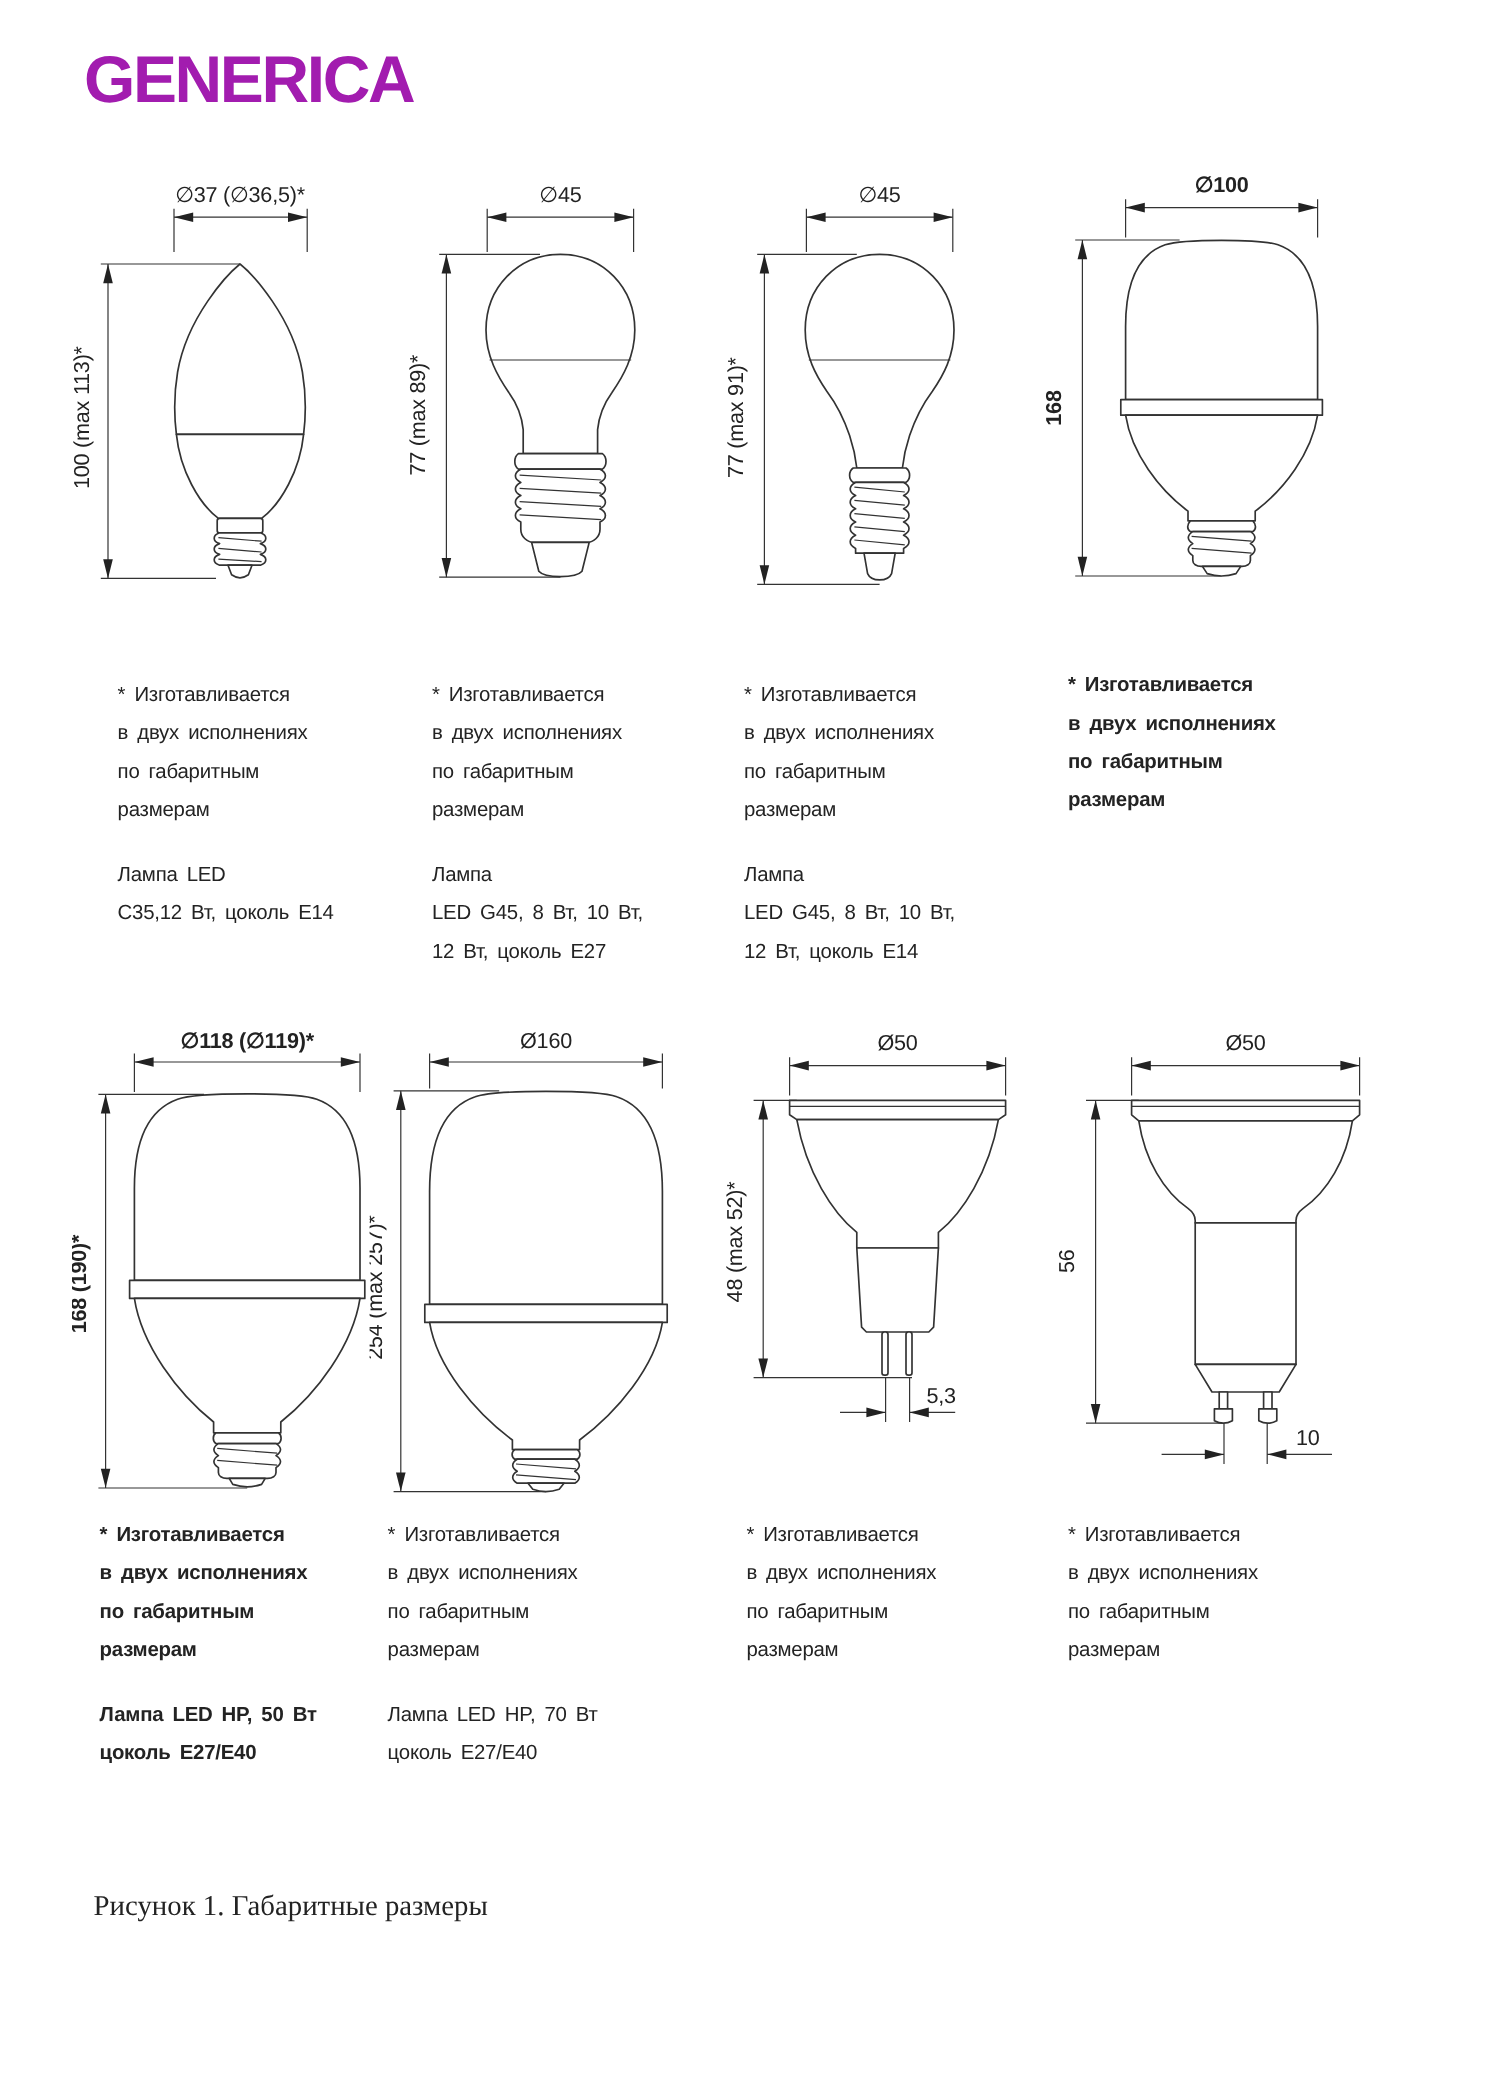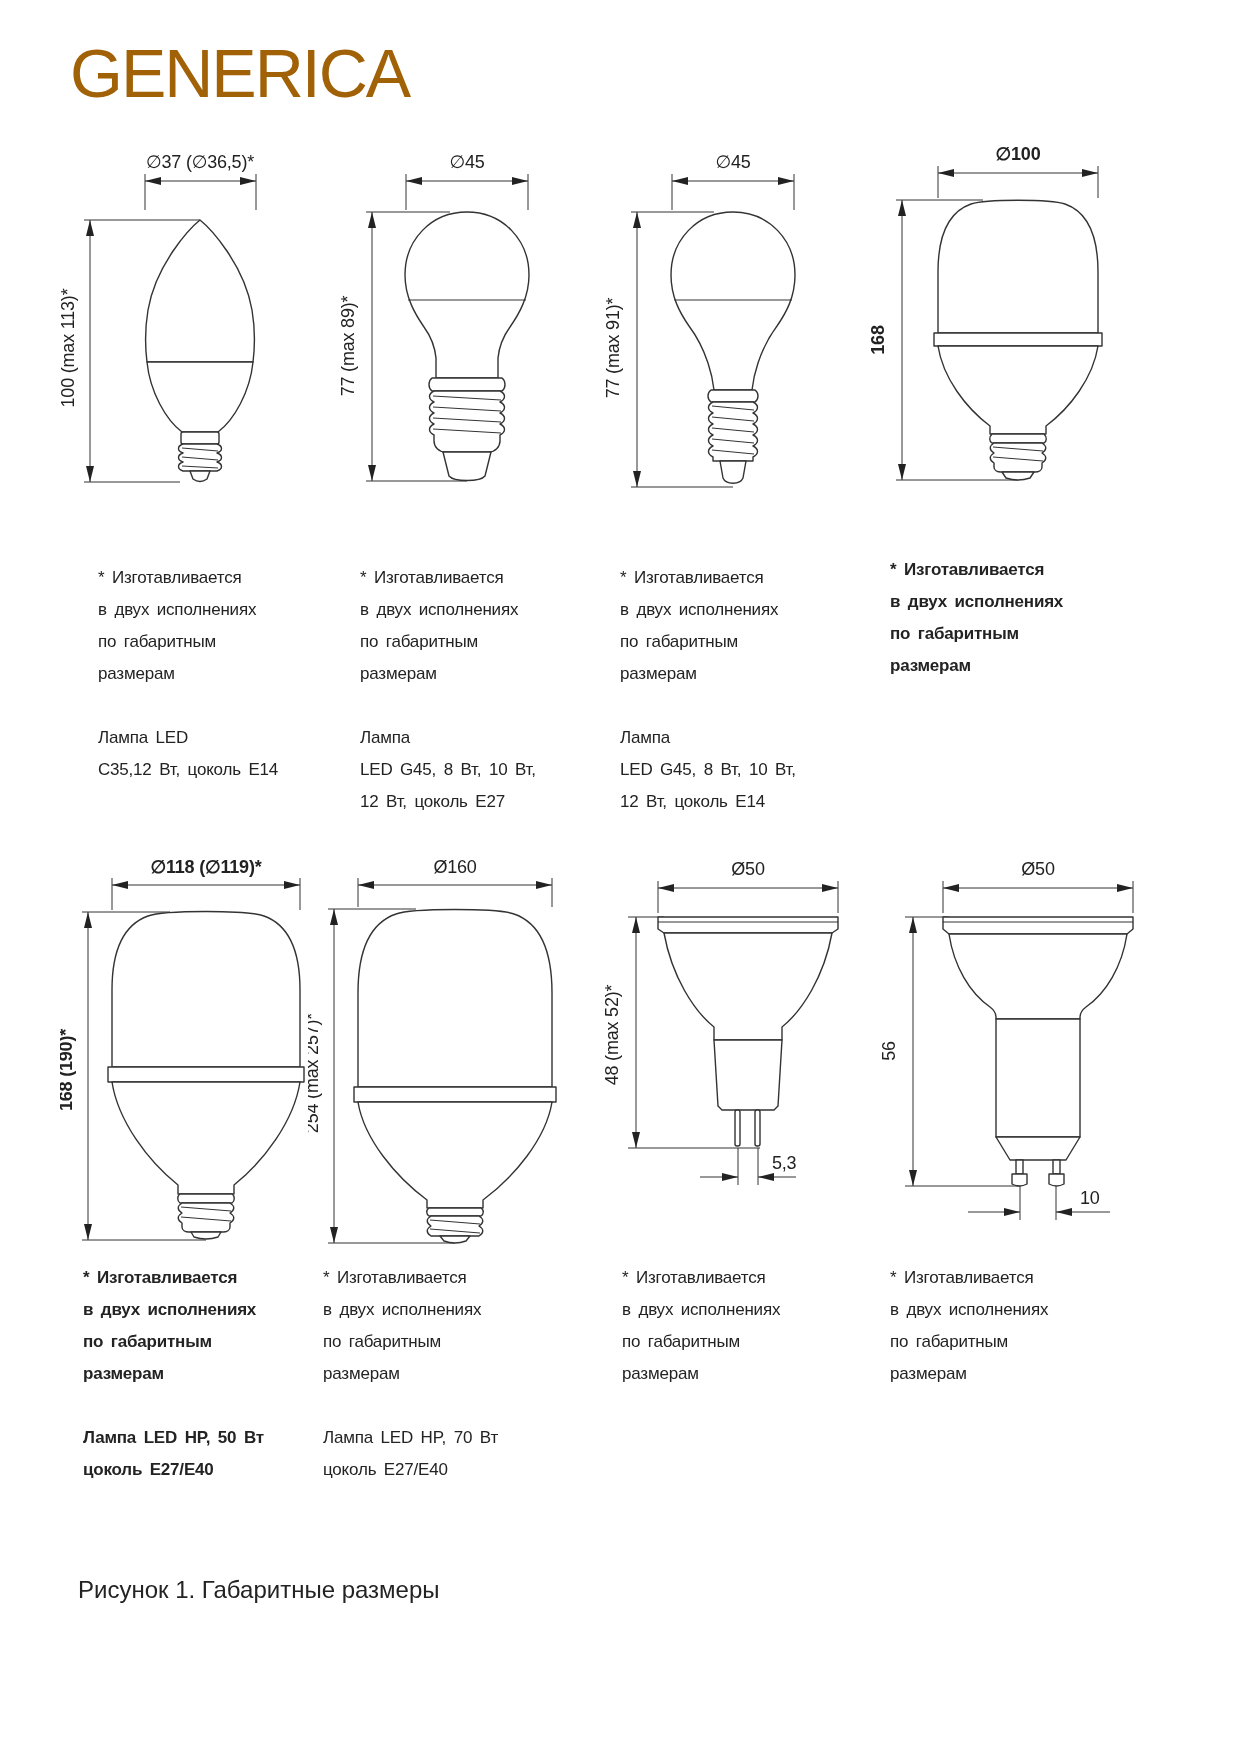--- a/index.html
+++ b/index.html
@@ -1,26 +1,26 @@
 <!DOCTYPE html>
 <html><head>
 <meta charset="utf-8">
 <style>
   html,body{margin:0;padding:0;background:#fff;}
   .page{position:relative;width:1240px;height:1750px;background:#fff;overflow:hidden;
         font-family:"Liberation Sans",sans-serif;color:#222;}
-  .logo{position:absolute;left:70px;top:34px;font-size:68px;font-weight:normal;
-        letter-spacing:-2px;color:#a16207;}
+  .logo{position:absolute;left:70px;top:34px;font-size:55px;font-weight:bold;
+        letter-spacing:-2px;color:#a21caf;}
   .card{position:absolute;}
   .note,.desc{white-space:pre-line;font-size:17px;line-height:32px;color:#232323;
         word-spacing:0.18em;letter-spacing:-0.2px;}
   .note-r1{margin-top:65px;}
   .note-r2{margin-top:13px;}
-  .desc{margin-top:32px;}
-  .caption{position:absolute;left:78px;top:1576px;font-size:24px;color:#232323;}
+  .desc{margin-top:22px;}
+  .caption{position:absolute;left:78px;top:1576px;font-size:24px;color:#232323;font-family:Liberation Serif, serif;}
   svg text{font-family:"Liberation Sans",sans-serif;font-size:18px;fill:#222;
         letter-spacing:-0.2px;}
   .thin{stroke:#333;stroke-width:1;fill:none;}
   .body{fill:#fff;stroke:#333;stroke-width:1.4;stroke-linejoin:round;}
   .tline{stroke:#333;stroke-width:1;fill:none;}
   .arr{fill:#222;stroke:none;}
   
   .c1{left:60px;top:148px;width:275px;}  .c1 .txt{padding-left:38px;}
   .c2{left:330px;top:148px;width:270px;} .c2 .txt{padding-left:30px;}
   .c3{left:592px;top:148px;width:278px;} .c3 .txt{padding-left:28px;}

